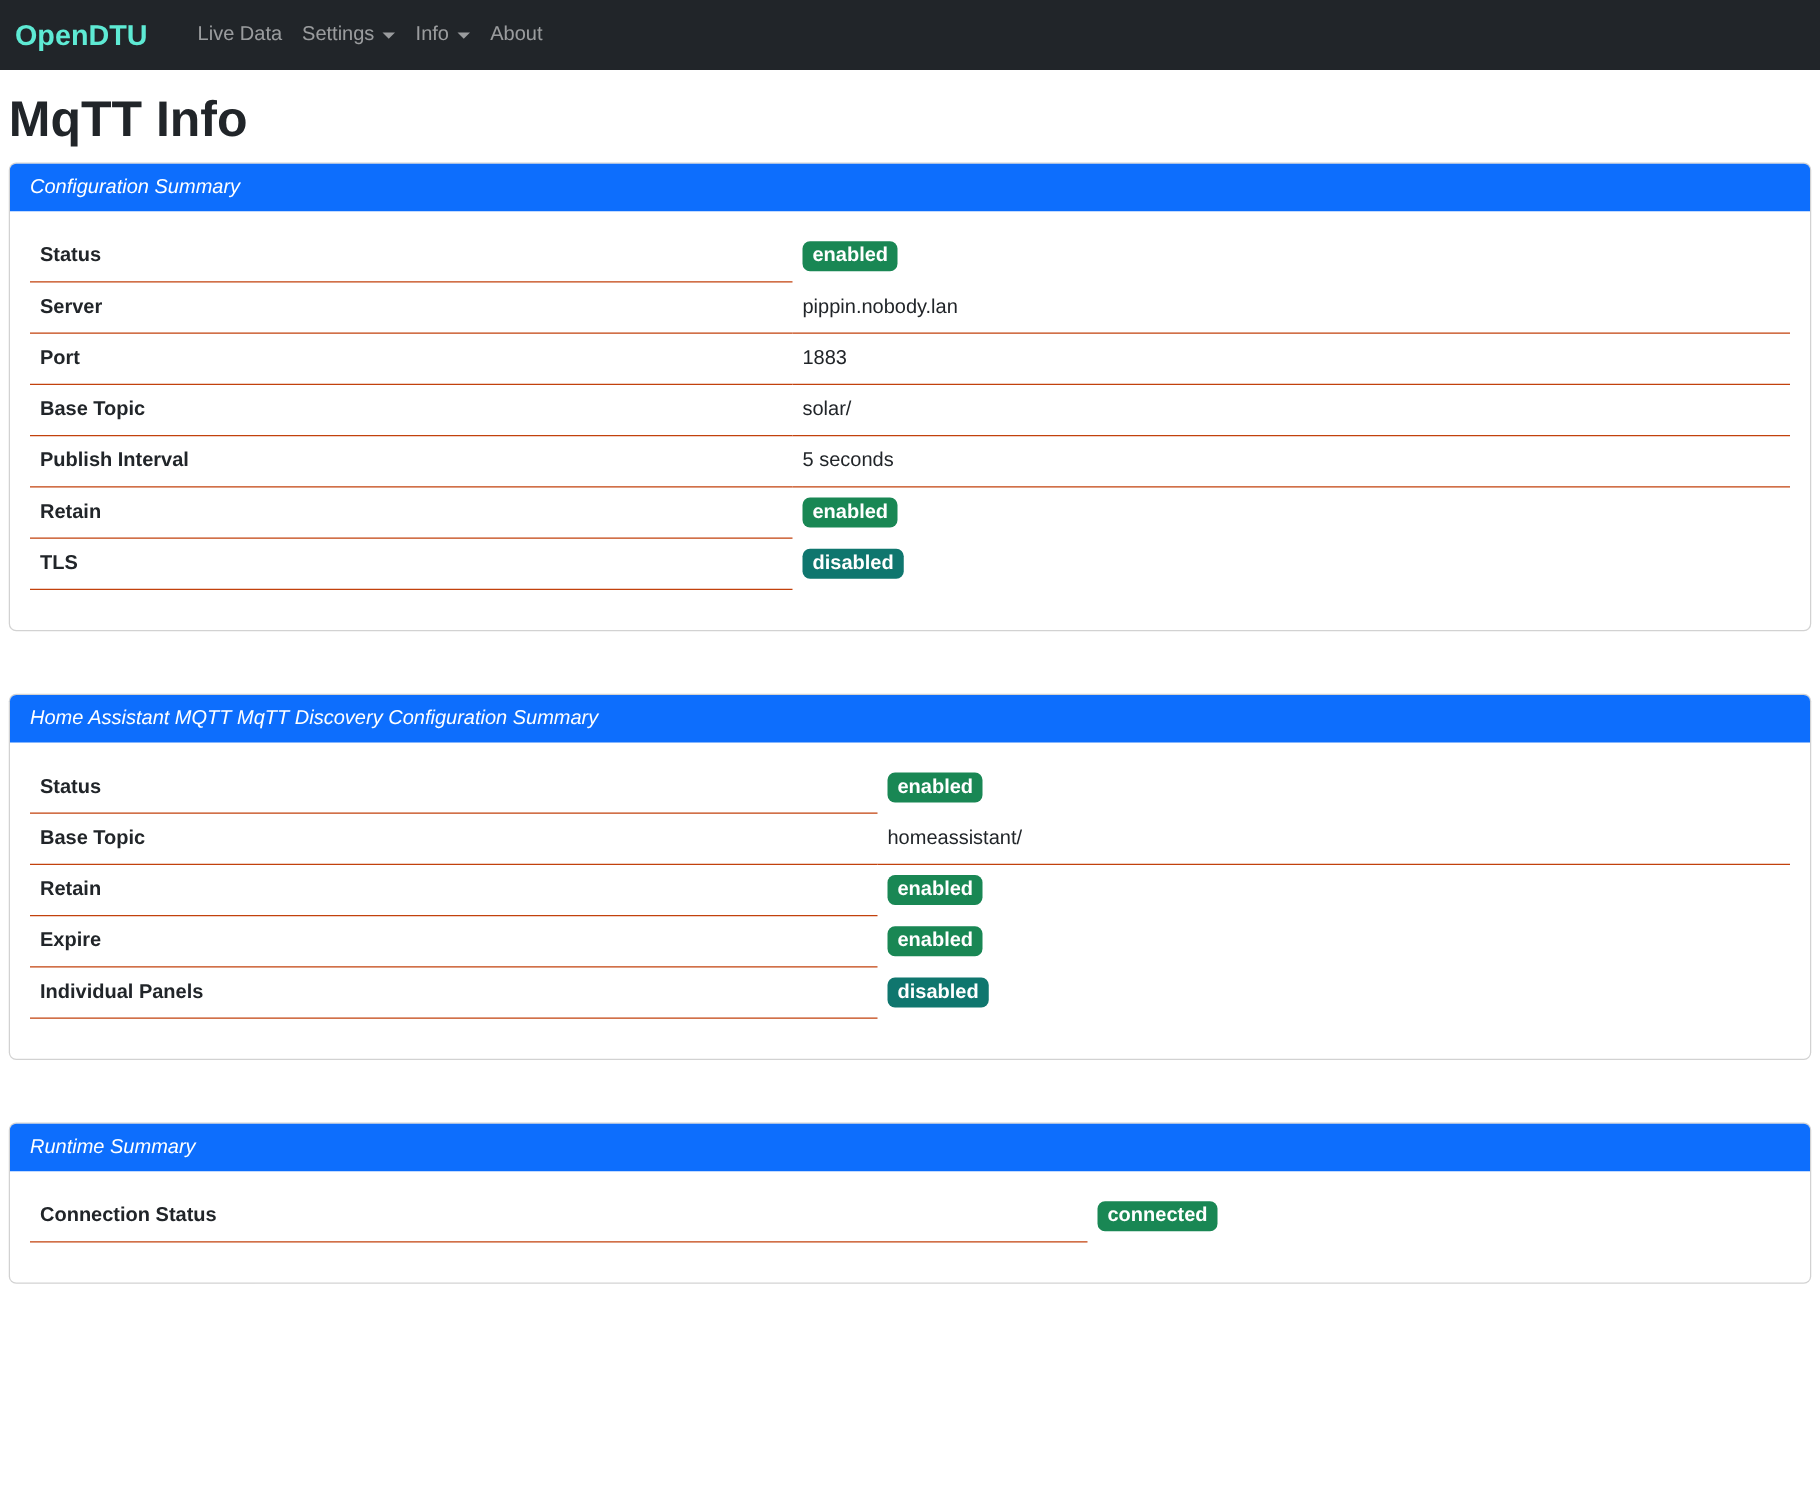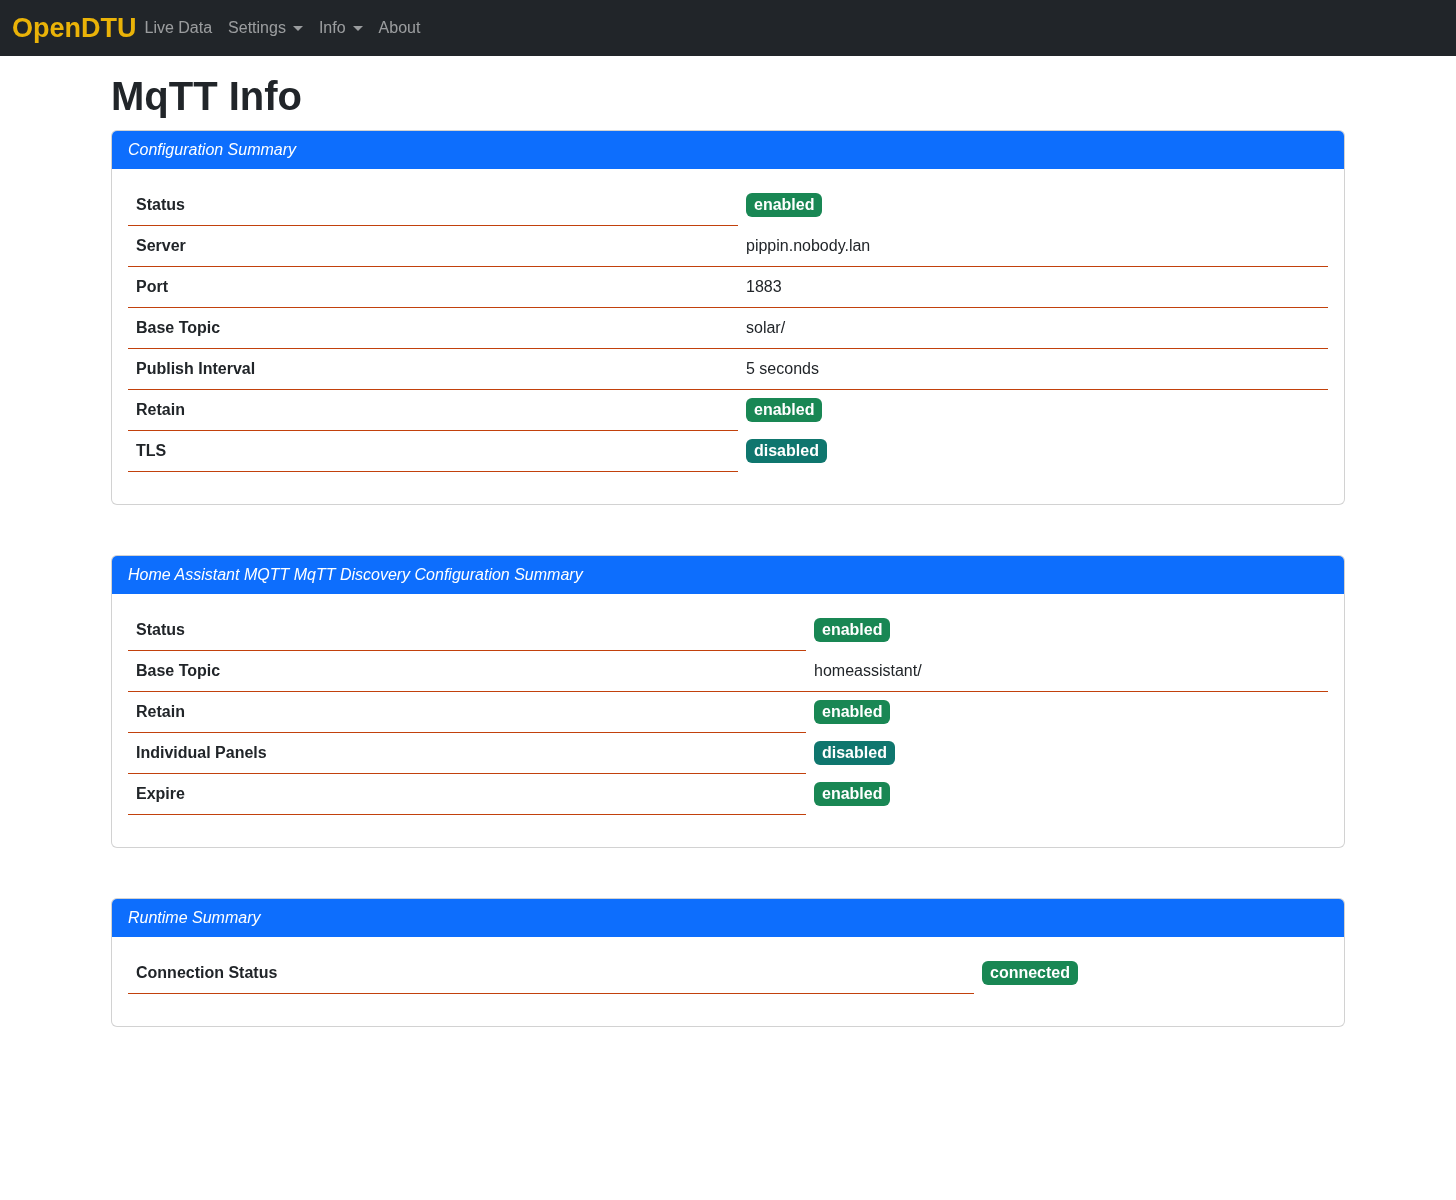--- a/index.html
+++ b/index.html
@@ -13,32 +13,32 @@
 
   
   .navbar {
     height: 56px;
     background: #212529;
     display: flex;
     align-items: center;
     padding: 0 12px;
   }
   .navbar-brand {
-    color: #eab308;
-    font-size: 27px;
+    color: #5eead4;
+    font-size: 23px;
     font-weight: 600;
-    margin-right: 0;
+    margin-right: 16px;
     text-decoration: none;
     cursor: pointer;
   }
   .navbar-nav {
     display: flex;
     align-items: center;
     list-style: none;
-    margin: 0; padding: 0;
+    margin: 16px; padding: 0;
   }
   .nav-link {
     color: rgba(255,255,255,0.55);
     font-size: 16px;
     padding: 8px 8px;
     text-decoration: none;
     cursor: pointer;
     display: inline-flex;
     align-items: center;
   }
@@ -46,21 +46,21 @@
     display: inline-block;
     width: 0; height: 0;
     margin-left: 7px;
     border-top: 5px solid currentColor;
     border-left: 5px solid transparent;
     border-right: 5px solid transparent;
   }
 
   
   .container {
-    width: 1234px;
+    width: 1442px;
     margin: 0 auto;
   }
   h1.page-title {
     font-size: 40px;
     line-height: 48px;
     font-weight: 600;
     margin: 16px 0 10px 0;
     color: #212529;
   }
 
@@ -196,29 +196,29 @@
             <th>Base Topic</th>
             <td>homeassistant/</td>
           </tr>
           <tr class="badge-row">
             <th>Retain</th>
             <td>
               <span class="badge" data-variant="success">enabled</span>
             </td>
           </tr>
           <tr class="badge-row">
+            <th>Expire</th>
+            <td>
+              <span class="badge" data-variant="success">enabled</span>
+            </td>
+          </tr>
+          <tr class="badge-row">
             <th>Individual Panels</th>
             <td>
               <span class="badge" data-variant="danger">disabled</span>
-            </td>
-          </tr>
-          <tr class="badge-row">
-            <th>Expire</th>
-            <td>
-              <span class="badge" data-variant="success">enabled</span>
             </td>
           </tr>
         </tbody>
       </table>
     </div>
   </section>
 
   <section class="card gap">
     <div class="card-header">Runtime Summary</div>
     <div class="card-body">

